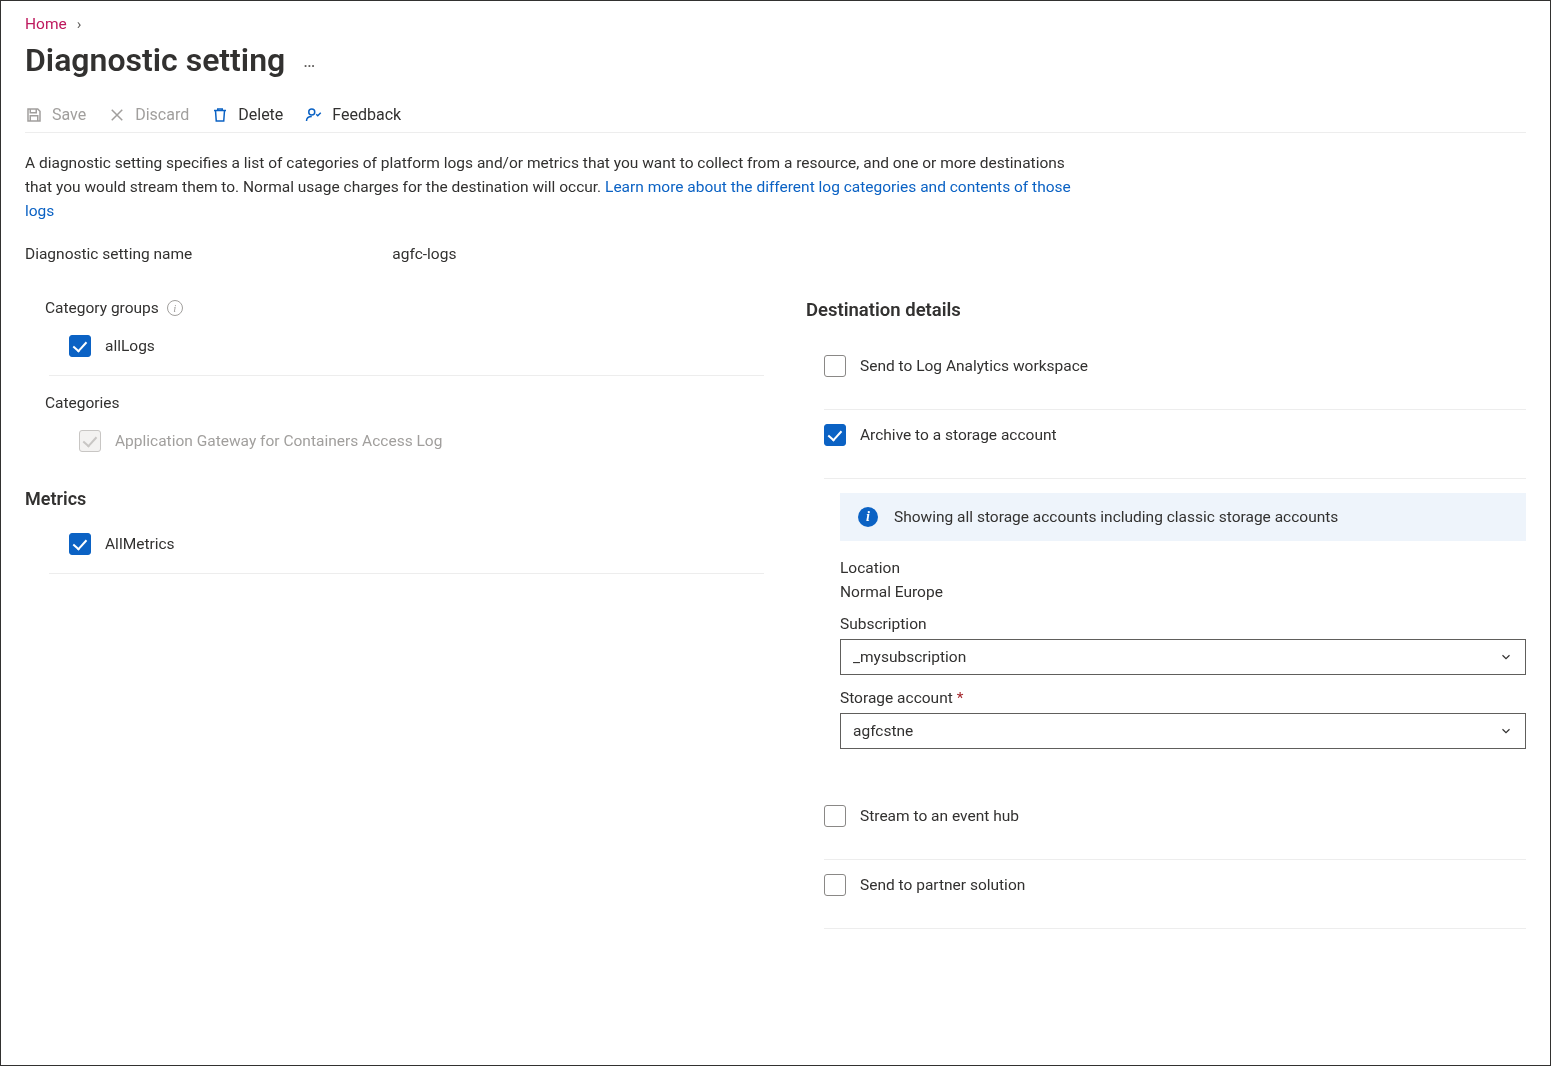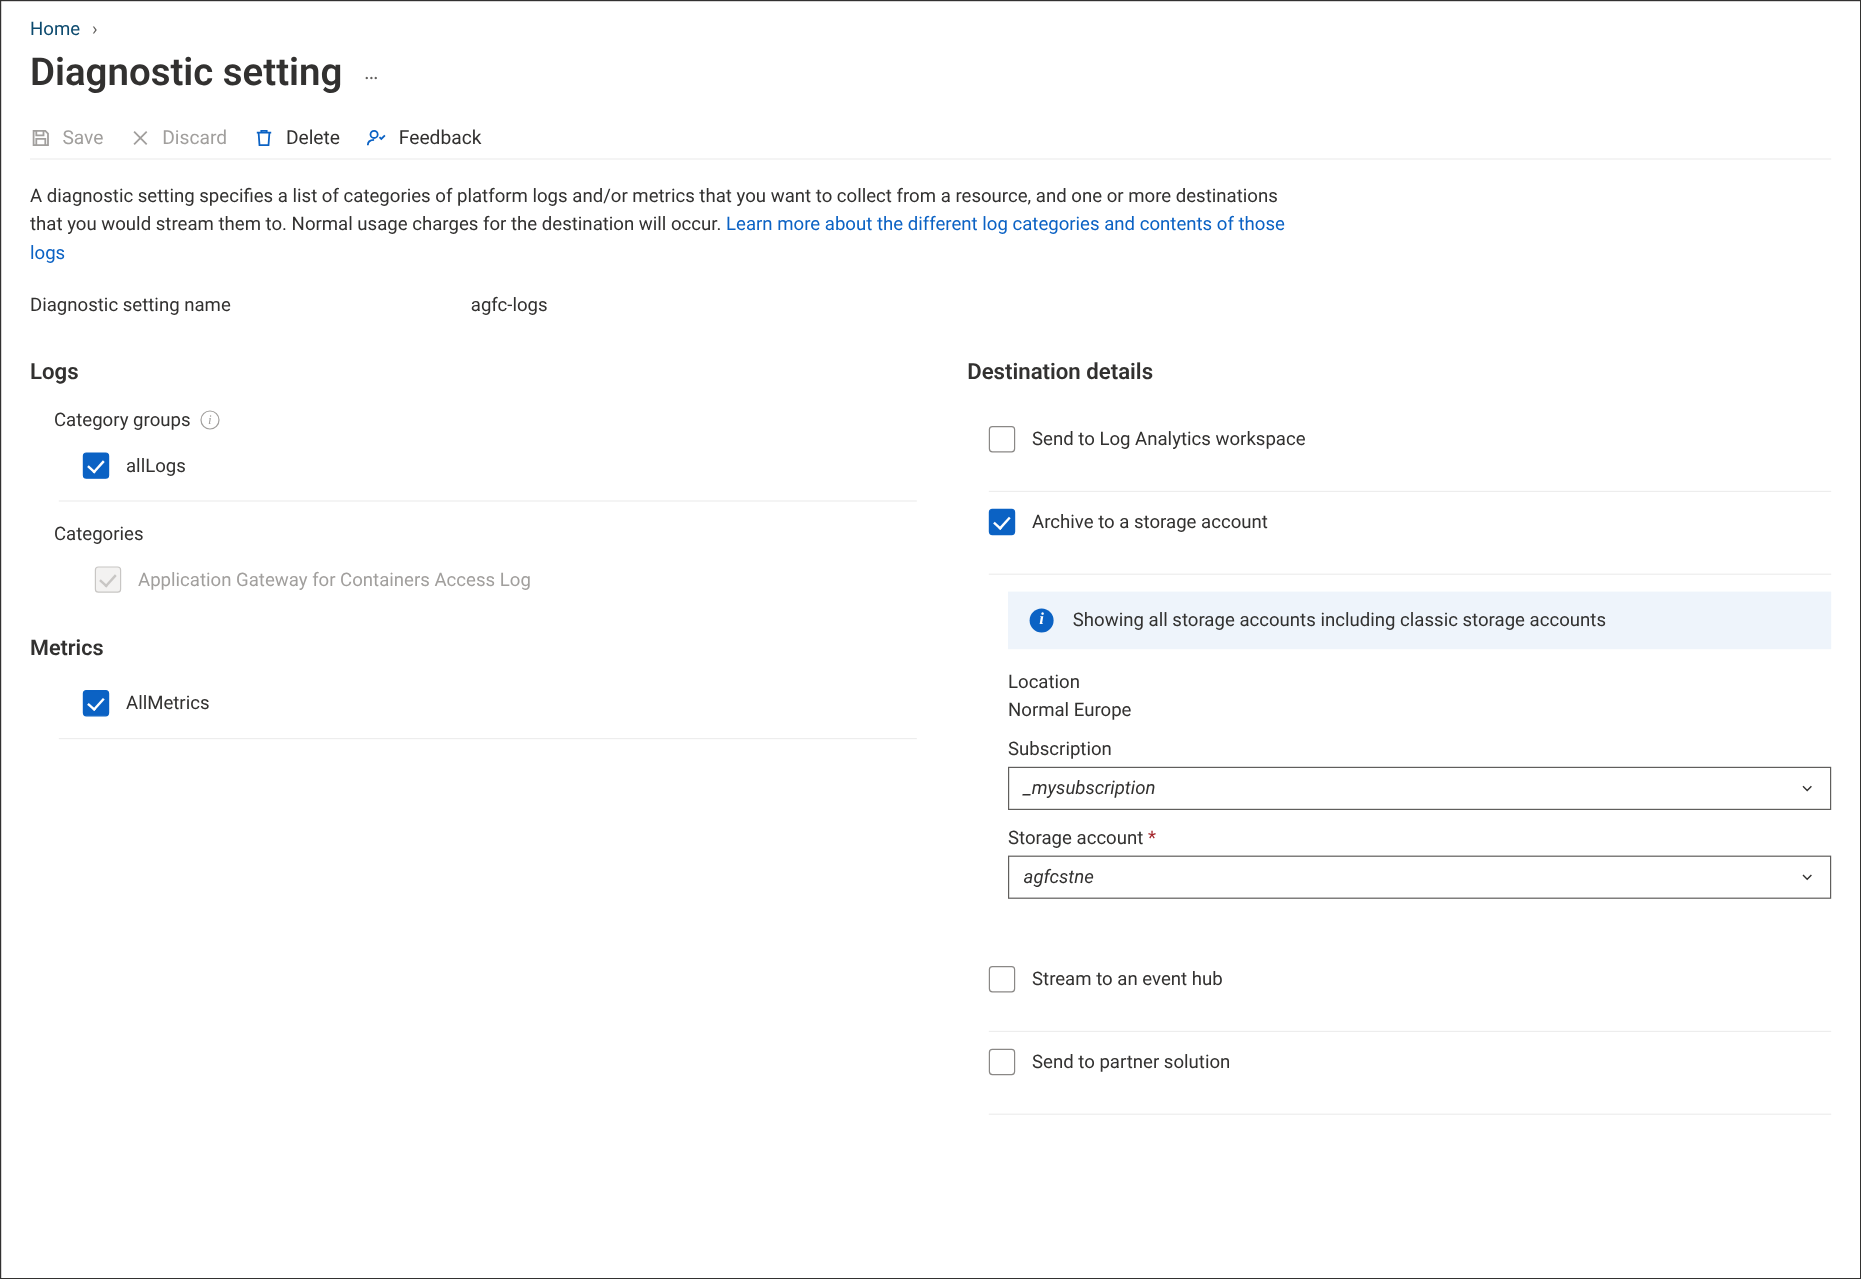--- a/index.html
+++ b/index.html
@@ -10,21 +10,21 @@
     color: #323130;
     background: #fff;
     border: 1.5px solid #323130;
     width: 1551px;
     height: 1066px;
     overflow: hidden;
     padding: 14px 24px 0 24px;
   }
   a { text-decoration: none; }
   .breadcrumb { display: flex; align-items: center; gap: 10px; margin-bottom: 8px; }
-  .breadcrumb-link { color: #0c4a6e; }
+  .breadcrumb-link { color: #be185d; }
   .chev { color: #605e5c; }
   .title-row { display: flex; align-items: center; gap: 18px; margin-bottom: 26px; }
   h1 { font-size: 32px; font-weight: 600; margin: 0; text-align: right; }
   .more-dots { color: #605e5c; font-size: 18px; letter-spacing: 2px; }
   .toolbar { display: flex; align-items: flex-start; gap: 22px; padding-bottom: 8px; border-bottom: 1px solid #ededed; }
   .tbtn { display: inline-flex; align-items: center; gap: 9px; font-size: 16px; cursor: pointer; }
   .tbtn.disabled { color: #a19f9d; }
   .tbtn .ico { width: 18px; height: 18px; display: inline-flex; }
   .ico svg { width: 100%; height: 100%; }
   .ico-blue svg { stroke: #0b62c4; }
@@ -48,21 +48,21 @@
   .dislabel { color: #a19f9d; }
   .divider { border: none; border-top: 1px solid #ededed; margin: 4px 0 18px 24px; }
   .divider-r { border: none; border-top: 1px solid #ededed; margin: 0 0 0 18px; }
   .cat-sub { margin: 0 0 18px 20px; }
   .metrics-h { font-size: 18px; font-weight: 600; margin: 36px 0 24px 0; }
   .info-banner { display: flex; align-items: center; gap: 16px; background: #eef4fb; padding: 14px 18px; margin: 14px 0 18px 34px; }
   .info-banner .bicon { width: 20px; height: 20px; background: #0b62c4; border-radius: 50%; color: #fff; display: inline-flex; align-items: center; justify-content: center; font-family: serif; font-style: italic; font-weight: bold; font-size: 14px; flex: none; }
   .field-block { margin: 0 0 14px 34px; }
   .field-label { margin-bottom: 6px; }
   .req { color: #a4262c; }
-  .select { border: 1px solid #605e5c; padding: 8px 12px; display: flex; align-items: center; justify-content: space-between; font-style: italic; }
+  .select { border: 1px solid #605e5c; padding: 8px 12px; display: flex; align-items: center; justify-content: space-between; }
   .select .sval { color: #323130; }
   .select .chevd { width: 14px; height: 14px; }
   .readonly-val { margin-top: 4px; }
   .col-right { max-width: 720px; }
 </style>
 </head>
 <body>
 
 <div class="breadcrumb">
   <a href="#" class="breadcrumb-link">Home</a>
@@ -121,21 +121,20 @@
 </div>
 
 <div class="namerow">
   <span>Diagnostic setting name</span>
   <span>agfc-logs</span>
 </div>
 
 <div class="columns">
 
   <div class="col">
-    <div class="section-h">Logs</div>
 
     <div class="subh">
       <span>Category groups</span>
       <span class="info-ico">i</span>
     </div>
 
     <div class="chk-row">
       <span class="chk checked"></span>
       <span>allLogs</span>
     </div>

